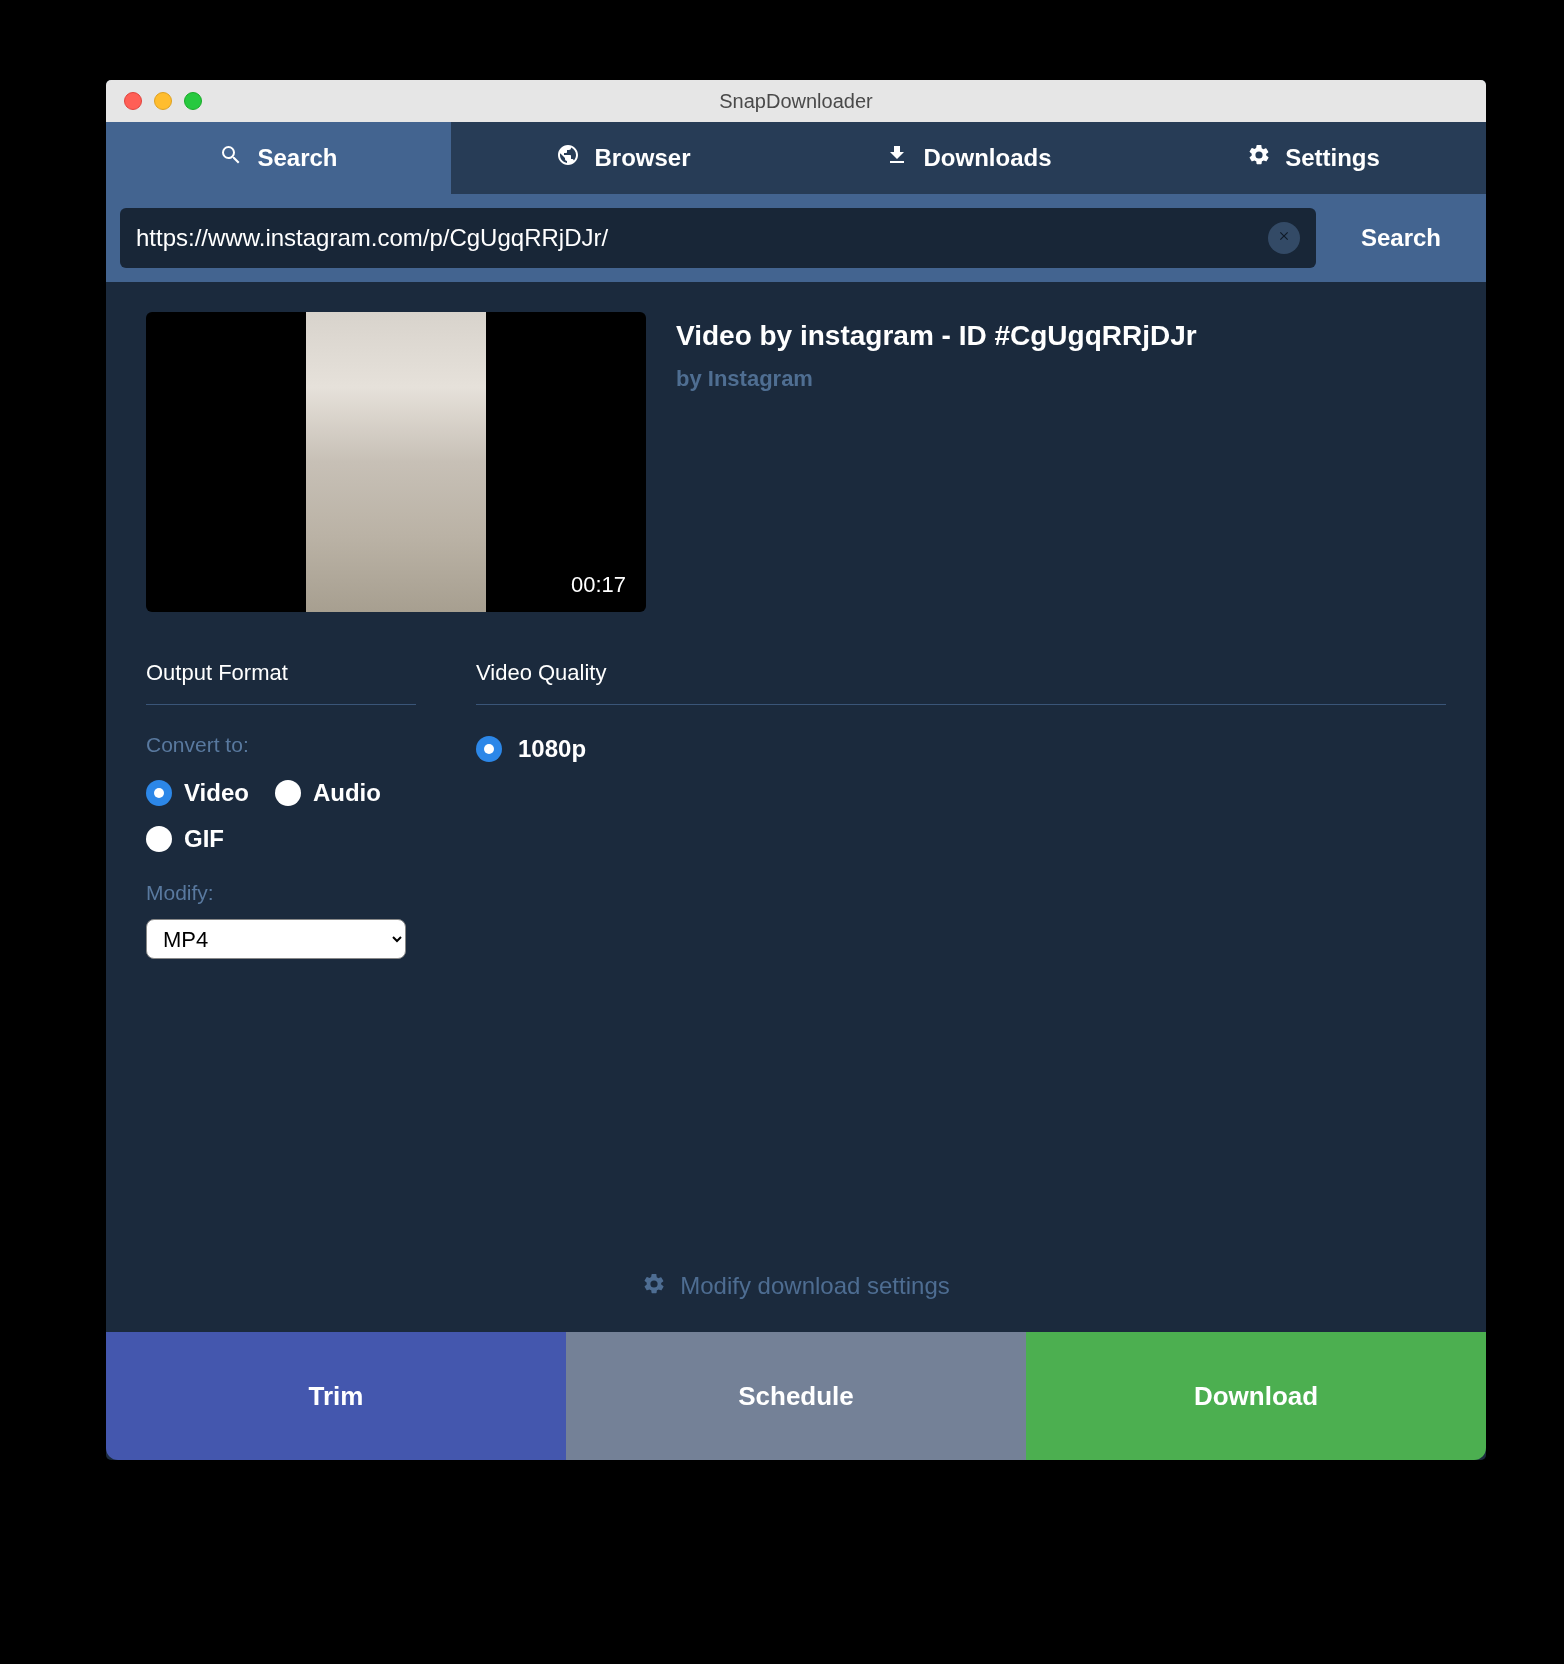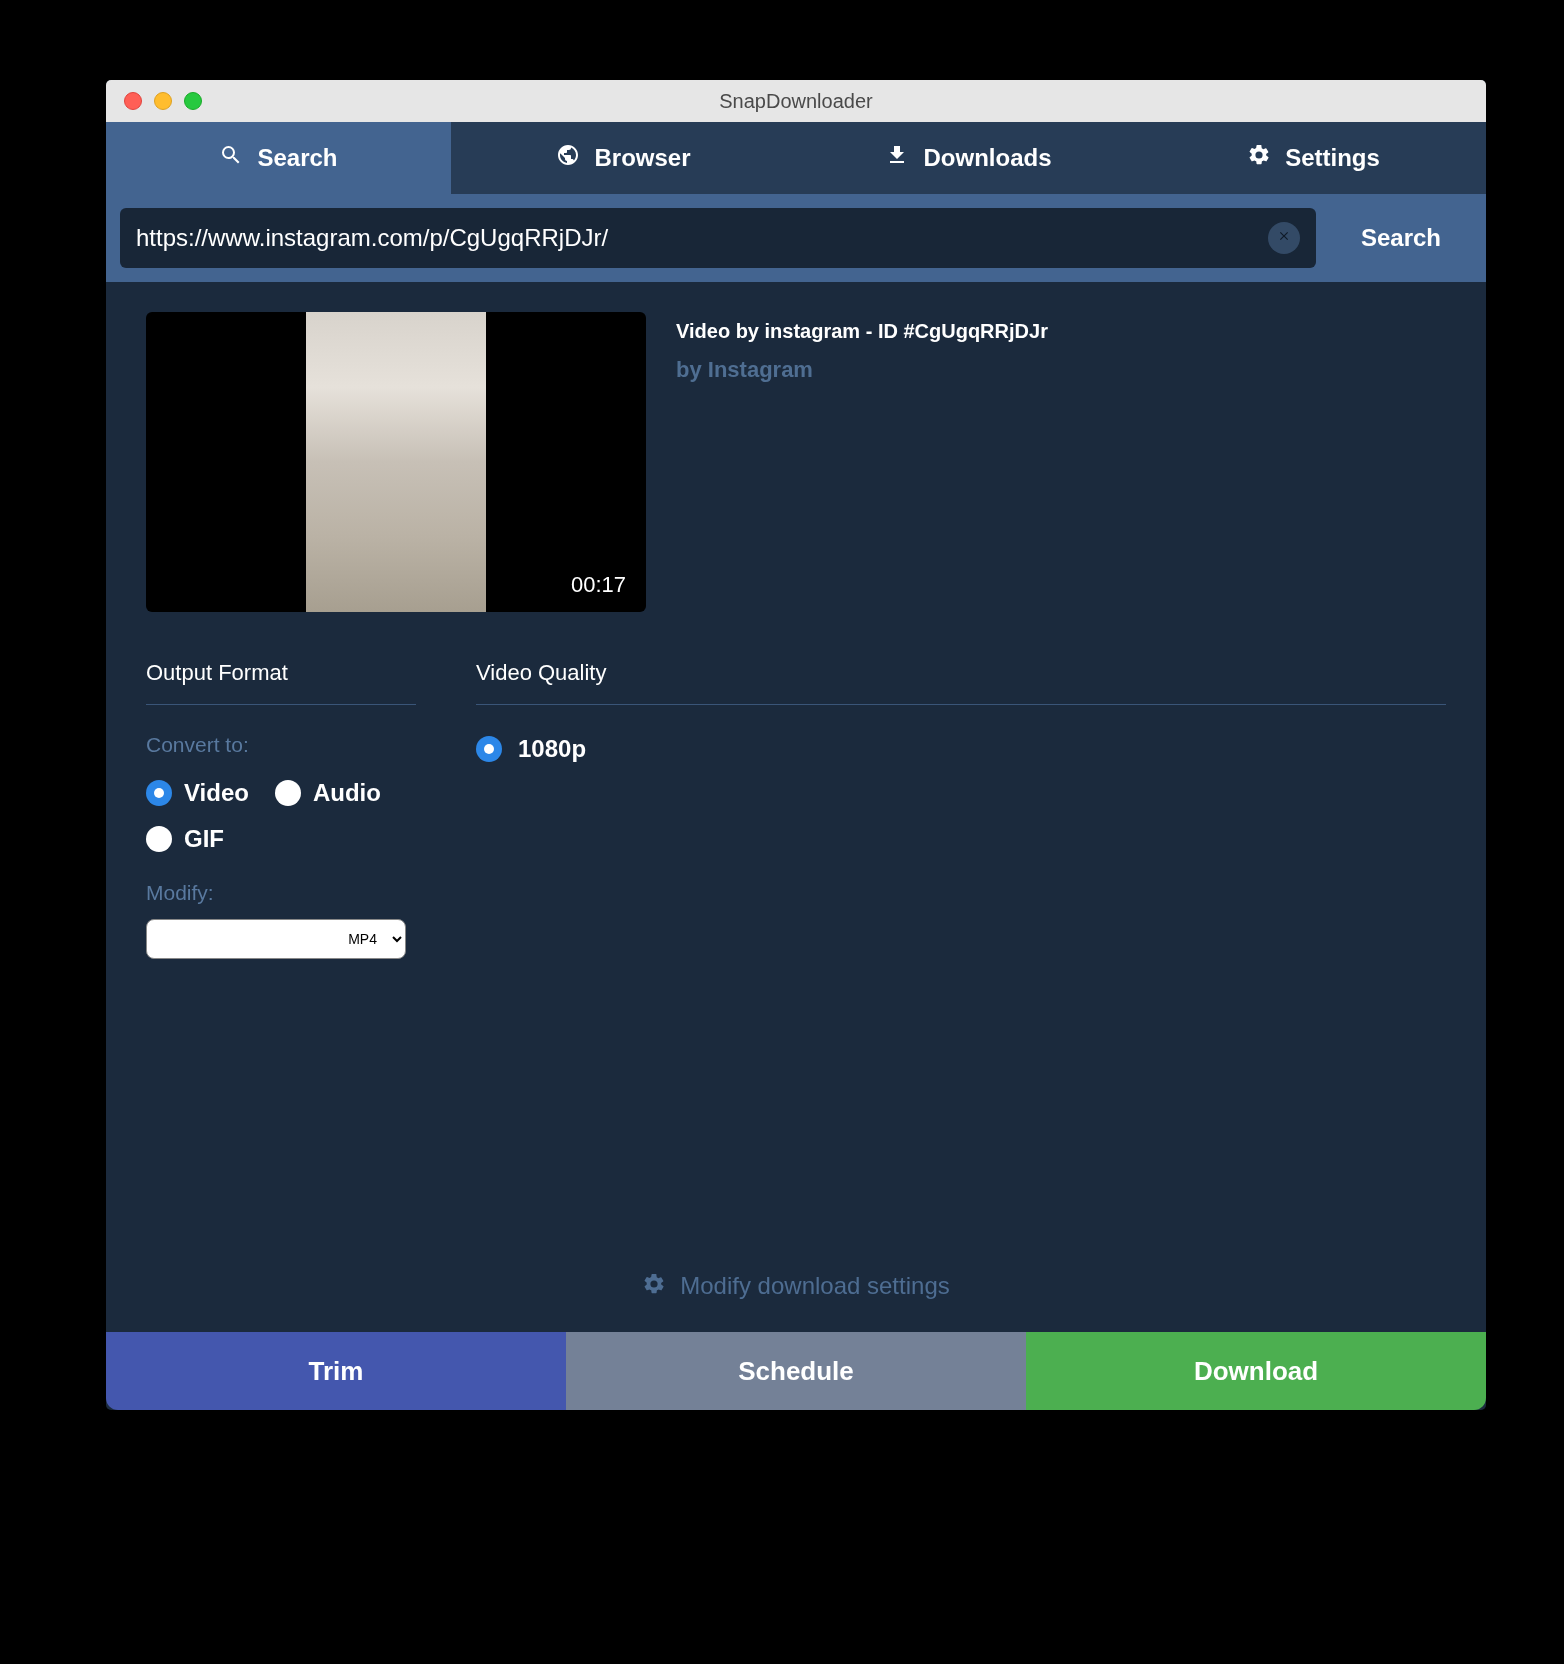--- a/index.html
+++ b/index.html
@@ -134,21 +134,21 @@
 }
 .thumb-duration {
   position: absolute;
   bottom: 14px;
   right: 20px;
   color: #fff;
   font-size: 22px;
   font-weight: 400;
 }
 .video-meta { flex: 1; padding-top: 8px; }
-.video-title { color: #fff; font-size: 20px; font-weight: 700; }
+.video-title { color: #fff; font-size: 28px; font-weight: 700; }
 .video-author { color: #4f6e92; font-size: 22px; margin-top: 14px; font-weight: 700; }
 .options-row {
   display: flex;
   margin-top: 48px;
   gap: 60px;
 }
 .options-col.left { width: 270px; }
 .options-col.right { flex: 1; }
 .section-title {
   color: #fff;
@@ -193,24 +193,23 @@
   background: #fff;
   border-radius: 50%;
 }
 .format-select {
   margin-top: 14px;
   width: 260px;
   height: 40px;
   background: #fff;
   border-radius: 8px;
   border: 1px solid #888;
-  font-size: 14px;
+  font-size: 22px;
   padding: 0 12px;
   font-weight: 500;
-  text-align: right;
 }
 .quality-radio {
   display: flex;
   align-items: center;
   gap: 16px;
   margin-top: 30px;
   color: #fff;
   font-size: 24px;
   font-weight: 600;
   cursor: pointer;
@@ -221,21 +220,21 @@
   justify-content: center;
   align-items: center;
   gap: 14px;
   padding: 24px 0 32px 0;
   cursor: pointer;
 }
 .modify-row svg { width: 24px; height: 24px; fill: #4e6d92; }
 .modify-text { color: #4e6d92; font-size: 24px; font-weight: 500; }
 .actions {
   display: flex;
-  height: 78px;
+  height: 128px;
 }
 .action-btn {
   flex: 1;
   display: flex;
   align-items: center;
   justify-content: center;
   color: #fff;
   font-size: 26px;
   font-weight: 700;
   cursor: pointer;

